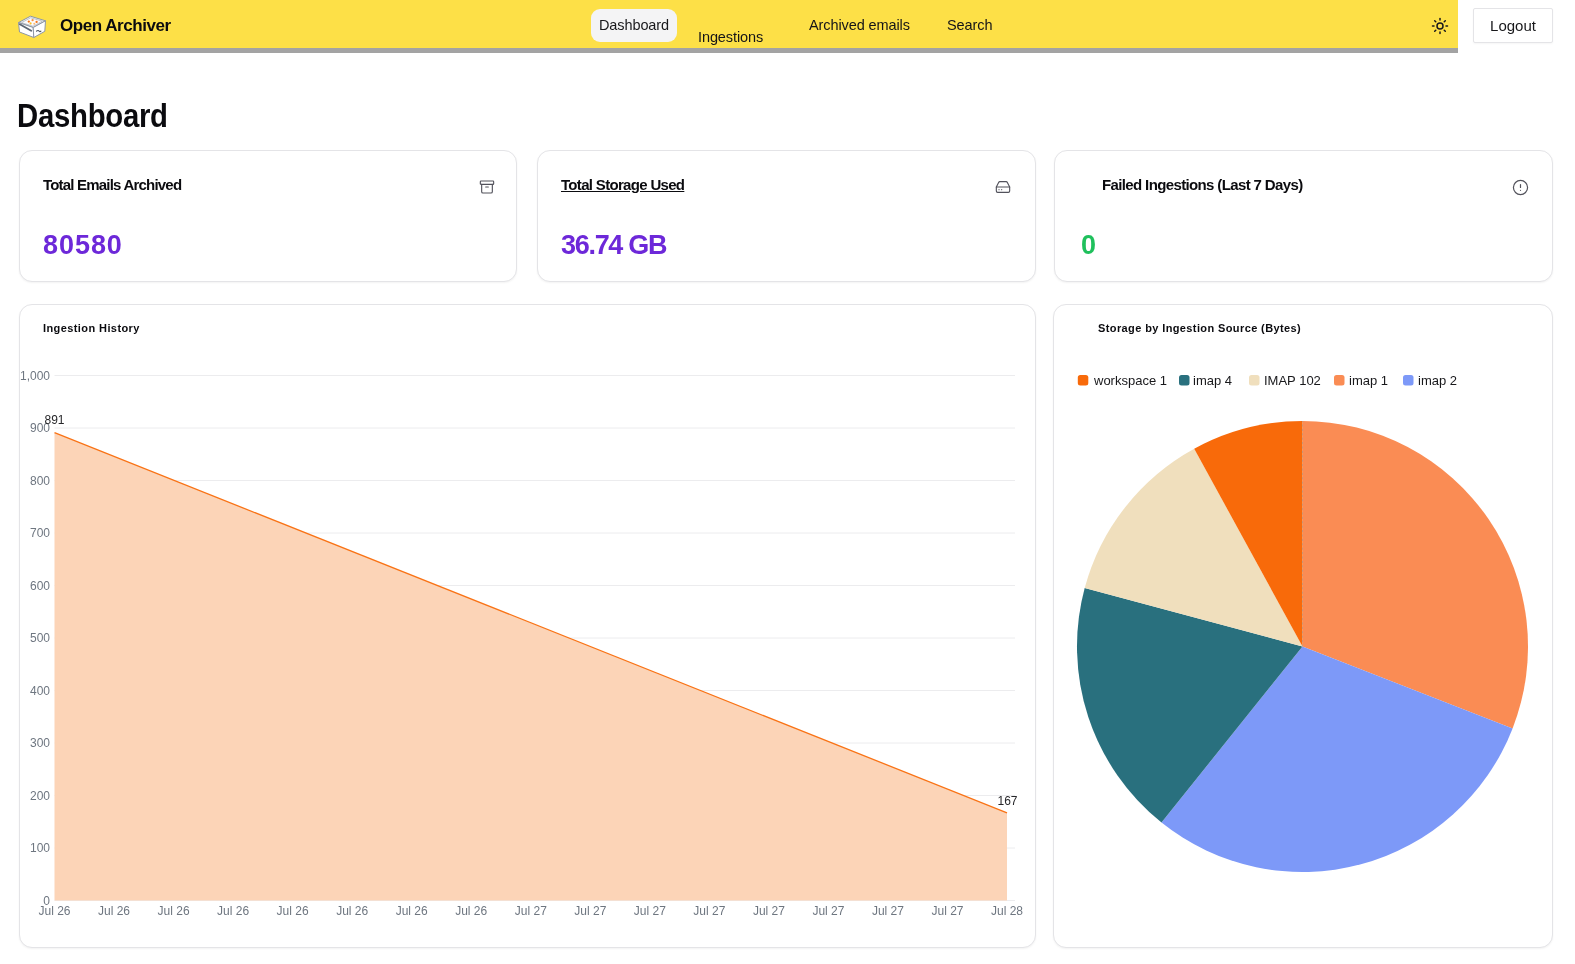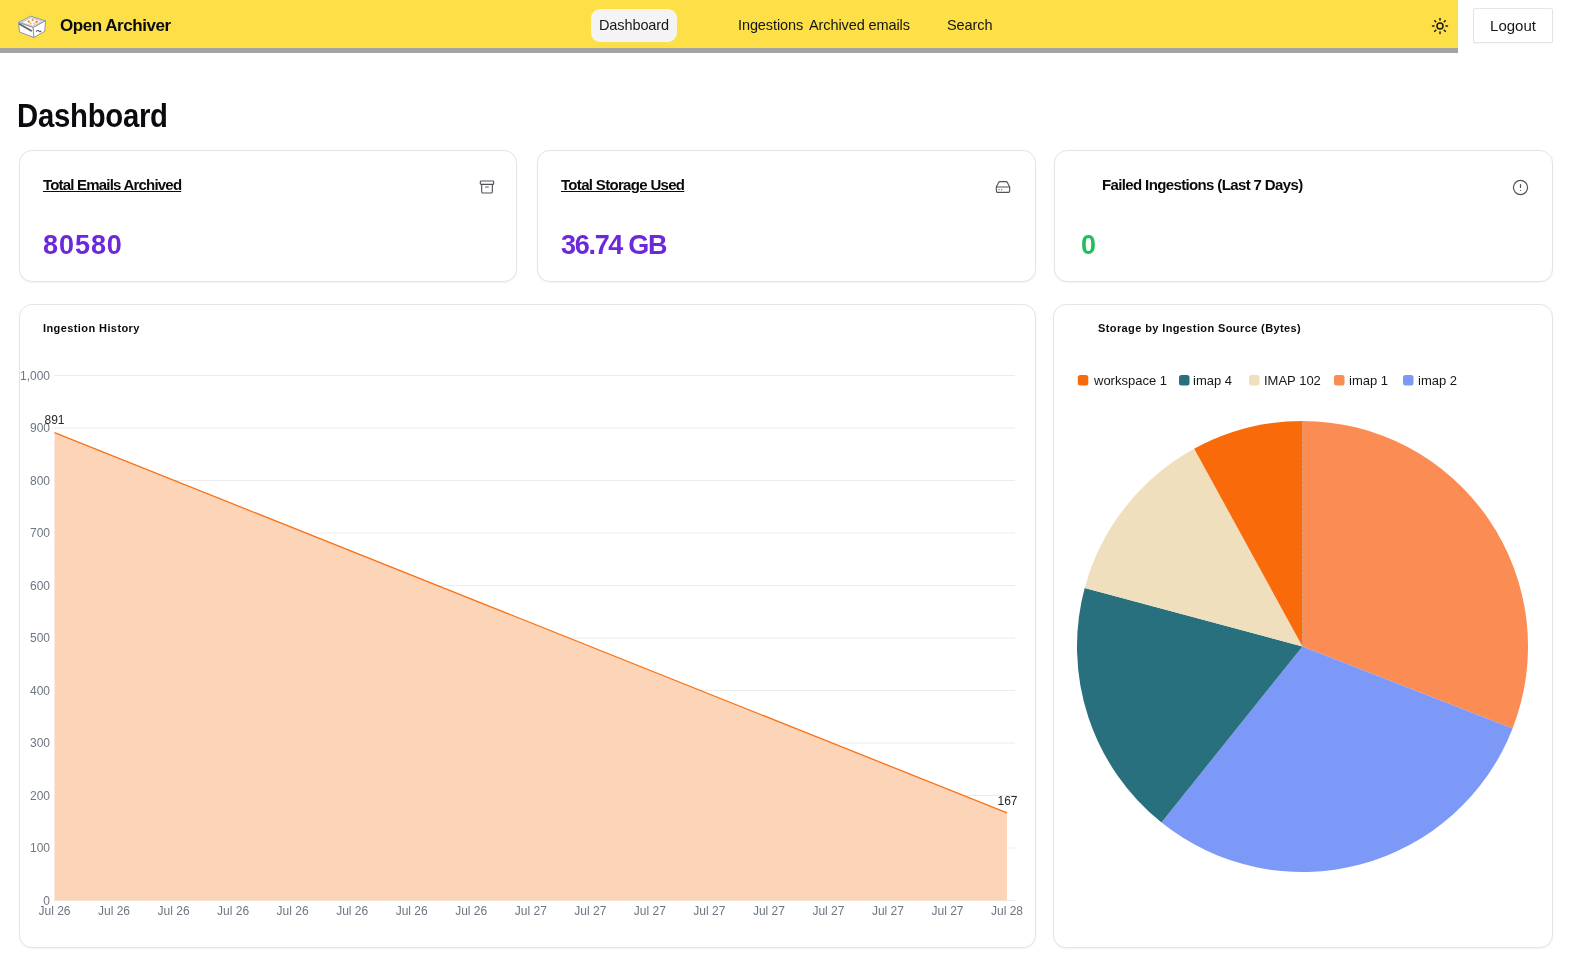--- a/index.html
+++ b/index.html
@@ -38,42 +38,42 @@
     <circle cx="19.6" cy="10.9" r="1.15" fill="#f97316"></circle>
     <circle cx="13.6" cy="12.4" r="1.05" fill="#fbbf24"></circle>
     <circle cx="17.3" cy="12.8" r="1.05" fill="#fdba74"></circle>
     <path d="M1.5,11.5 L16.2,16.5 L16.8,26.5 L2.5,21 Z" fill="#ffffff" stroke="#8e97a5" stroke-width="1" stroke-linejoin="round"></path>
     <path d="M2.8,13.2 L14.2,19.8" stroke="#5d6673" stroke-width="1.8" stroke-linecap="round"></path>
     <path d="M16.2,16.5 L28.5,9.8 L27.8,20.3 L16.8,26.5 Z" fill="#ffffff" stroke="#8e97a5" stroke-width="1" stroke-linejoin="round"></path>
     <path d="M19.5,20.2 c1,-1.1 2.2,-0.9 2.7,0 c0.4,0.7 1.2,0.6 1.7,-0.1" stroke="#4b5563" stroke-width="1.1" fill="none" stroke-linecap="round"></path>
   </svg>
   <div class="brand-text">Open Archiver</div>
   <div class="pill">Dashboard</div>
-  <div class="nlink" style="left:738px;">Ingestions</div>
+  <div class="nlink" style="left:698px;margin-top:12px;">Ingestions</div>
   <div class="nlink" style="left:809px;text-align:center;">Archived emails</div>
   <div class="nlink" style="left:947px;">Search</div>
   <svg class="sun" width="18" height="18" viewBox="0 0 24 24" fill="none" stroke="#18181b" stroke-width="2" stroke-linecap="round" stroke-linejoin="round">
       <circle cx="12" cy="12" r="4"></circle>
       <path d="M12 2v2"></path>
       <path d="M12 20v2"></path>
       <path d="m4.93 4.93 1.41 1.41"></path>
       <path d="m17.66 17.66 1.41 1.41"></path>
       <path d="M2 12h2"></path>
       <path d="M20 12h2"></path>
       <path d="m6.34 17.66-1.41 1.41"></path>
       <path d="m19.07 4.93-1.41 1.41"></path>
     </svg>
   <div class="logout">Logout</div>
 </header>
 <main>
   <h1>Dashboard</h1>
   <div class="card c1"></div>
   <div class="card c2"></div>
   <div class="card c3"></div>
-  <div class="ct" style="left:43px; letter-spacing:-0.8px;text-decoration:underline;">Total Emails Archived</div>
+  <div class="ct" style="left:43px; letter-spacing:-0.8px;">Total Emails Archived</div>
   <div class="ct" style="left:561px; letter-spacing:-0.68px;text-decoration:underline;">Total Storage Used</div>
   <div class="ct" style="left:1078px; letter-spacing:-0.63px;margin-left:24px;">Failed Ingestions (Last 7 Days)</div>
   <div class="ci" style="left:479px;">
     <svg width="16" height="16" viewBox="0 0 24 24" fill="none" stroke="#52525b" stroke-width="1.7" stroke-linecap="round" stroke-linejoin="round">
         <rect width="20" height="5" x="2" y="3" rx="1"></rect>
         <path d="M4 8v11a2 2 0 0 0 2 2h12a2 2 0 0 0 2-2V8"></path>
         <path d="M10 12h4"></path>
       </svg>
   </div>
   <div class="ci" style="left:995px;">

